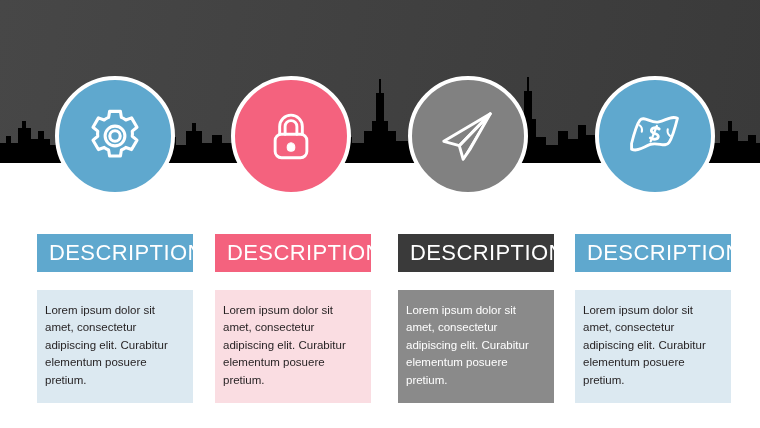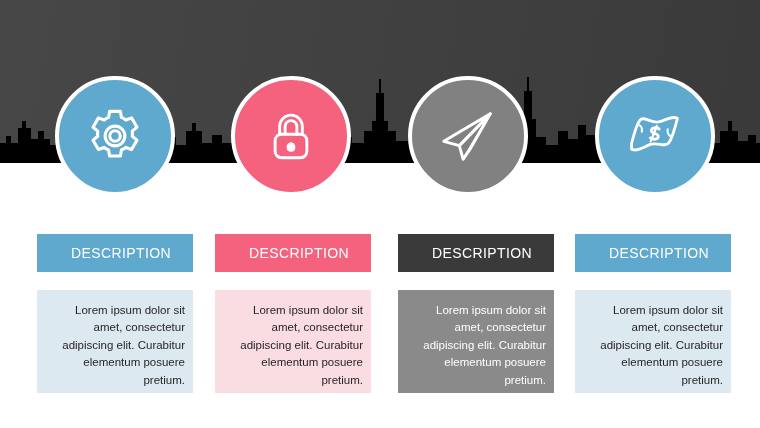--- a/index.html
+++ b/index.html
@@ -91,32 +91,32 @@
   .column.k0 { left: 37px; }
   .column.k1 { left: 215px; }
   .column.k2 { left: 398px; }
   .column.k3 { left: 575px; }
 
   .desc-bar {
     height: 38px;
     line-height: 38px;
     text-align: center;
     color: #ffffff;
-    font-size: 14px;
+    font-size: 22px;
     letter-spacing: 0.4px;
     font-weight: 400;
     margin-top: 20px;
     white-space: nowrap;
     padding-left: 12px;
   }
 
   .body-box {
     margin-top: 18px;
-    padding: 12px 8px 4px 8px;
-    text-align: right;
+    padding: 12px 8px 14px 8px;
+    text-align: left;
     font-size: 11.5px;
     line-height: 1.52;
     min-height: 84px;
     box-sizing: border-box;
   }
 </style>
 </head>
 <body>
 
 <div id="slide">

